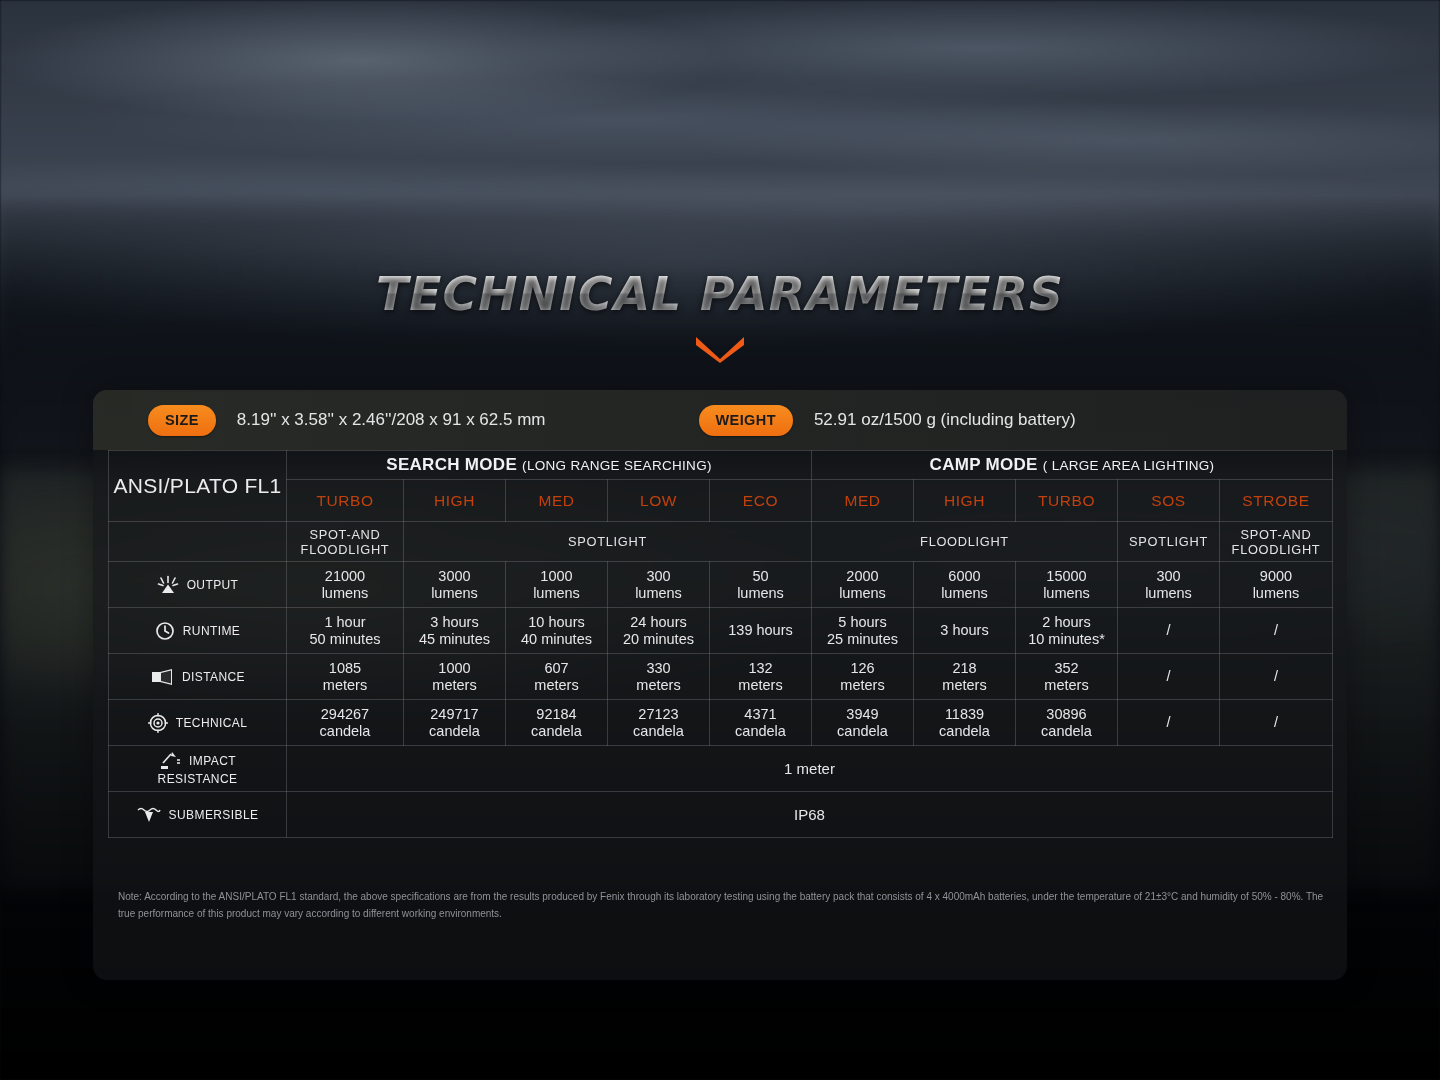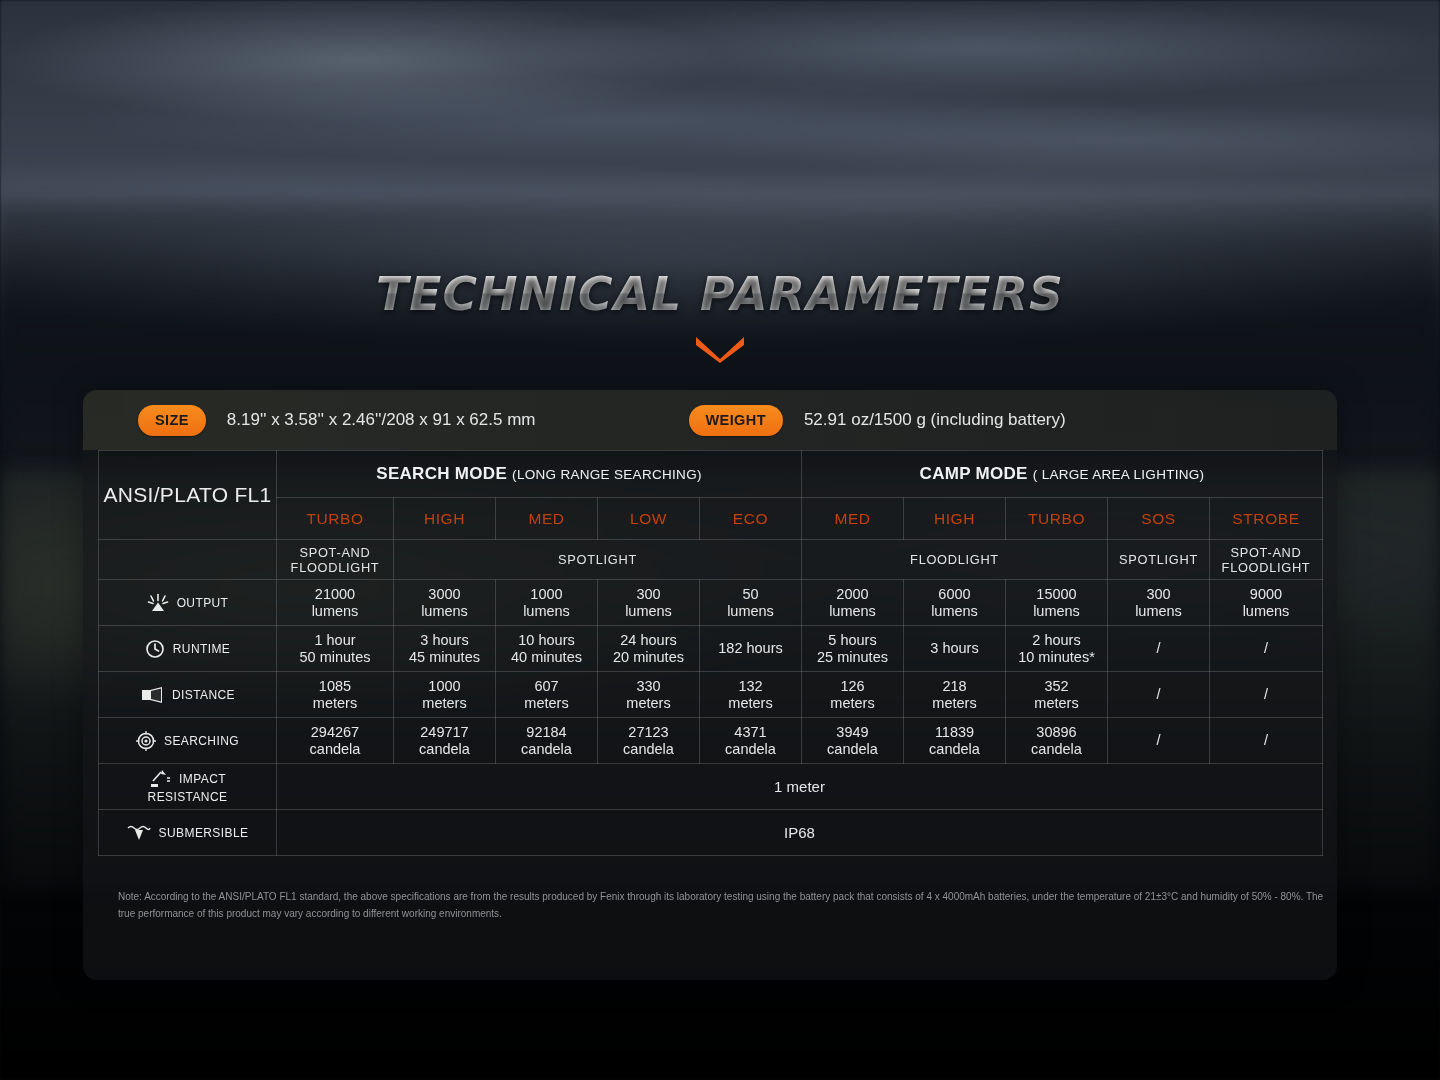--- a/index.html
+++ b/index.html
@@ -84,21 +84,21 @@
     -webkit-background-clip: text;
     background-clip: text;
     color: transparent;
   }
   .chevron-wrap { text-align: center; position: absolute; top: 335px; left: 0; right: 0; }
   .chev-svg { display: block; margin: 0 auto; }
 
   
   .panel {
     position: absolute;
-    left: 83px; top: 390px;
+    left: 93px; top: 390px;
     width: 1254px; height: 590px;
     background: rgba(20,22,24,0.66);
     border-radius: 14px;
     backdrop-filter: blur(2px);
     box-shadow: 0 0 30px rgba(0,0,0,0.35);
     overflow: hidden;
   }
 
   
   .head-row {
@@ -141,21 +141,21 @@
     border: 1px solid rgba(120,124,128,0.38);
     text-align: center;
     vertical-align: middle;
     padding: 4px 2px;
     font-weight: normal;
   }
   .mode-head {
     font-size: 17px;
     letter-spacing: 0.3px;
     color: #f0f1f2;
-    height: 47px;
+    height: 29px;
   }
   .mode-head b { font-weight: bold; }
   .mode-head .sub { font-size: 13.5px; }
   .col-head {
     font-size: 15.5px;
     letter-spacing: 0.6px;
     height: 42px;
     color: #c2410c;
   }
   .beam-head {
@@ -305,21 +305,21 @@
               <svg class="icon" width="20" height="20" viewBox="0 0 20 20">
                 <circle cx="10" cy="10" r="8" fill="none" stroke="#e9eaea" stroke-width="1.7"></circle>
                 <path d="M10 5 L10 10 L13.5 12" fill="none" stroke="#e9eaea" stroke-width="1.7" stroke-linecap="round"></path>
               </svg>
             </span><span class="txt">RUNTIME</span>
           </td>
           <td class="cell2">1 hour<br>50 minutes</td>
           <td class="cell2">3 hours<br>45 minutes</td>
           <td class="cell2">10 hours<br>40 minutes</td>
           <td class="cell2">24 hours<br>20 minutes</td>
-          <td class="cell2">182 hours</td>
+          <td class="cell2">139 hours</td>
           <td class="cell2">5 hours<br>25 minutes</td>
           <td class="cell2">3 hours</td>
           <td class="cell2">2 hours<br>10 minutes*</td>
           <td class="cell2">/</td>
           <td class="cell2">/</td>
         </tr>
 
         <tr>
           <td class="rowlabel">
             <span class="ic">
@@ -348,21 +348,21 @@
                 <circle cx="10" cy="10" r="7.6" fill="none" stroke="#e9eaea" stroke-width="1.5"></circle>
                 <circle cx="10" cy="10" r="4" fill="none" stroke="#e9eaea" stroke-width="1.5"></circle>
                 <circle cx="10" cy="10" r="1.6" fill="#e9eaea"></circle>
                 <g stroke="#e9eaea" stroke-width="1.4" stroke-linecap="round">
                   <line x1="10" y1="0.6" x2="10" y2="3"></line>
                   <line x1="10" y1="17" x2="10" y2="19.4"></line>
                   <line x1="0.6" y1="10" x2="3" y2="10"></line>
                   <line x1="17" y1="10" x2="19.4" y2="10"></line>
                 </g>
               </svg>
-            </span><span class="txt">SEARCHING</span>
+            </span><span class="txt">TECHNICAL</span>
           </td>
           <td class="cell2">294267<br>candela</td>
           <td class="cell2">249717<br>candela</td>
           <td class="cell2">92184<br>candela</td>
           <td class="cell2">27123<br>candela</td>
           <td class="cell2">4371<br>candela</td>
           <td class="cell2">3949<br>candela</td>
           <td class="cell2">11839<br>candela</td>
           <td class="cell2">30896<br>candela</td>
           <td class="cell2">/</td>

